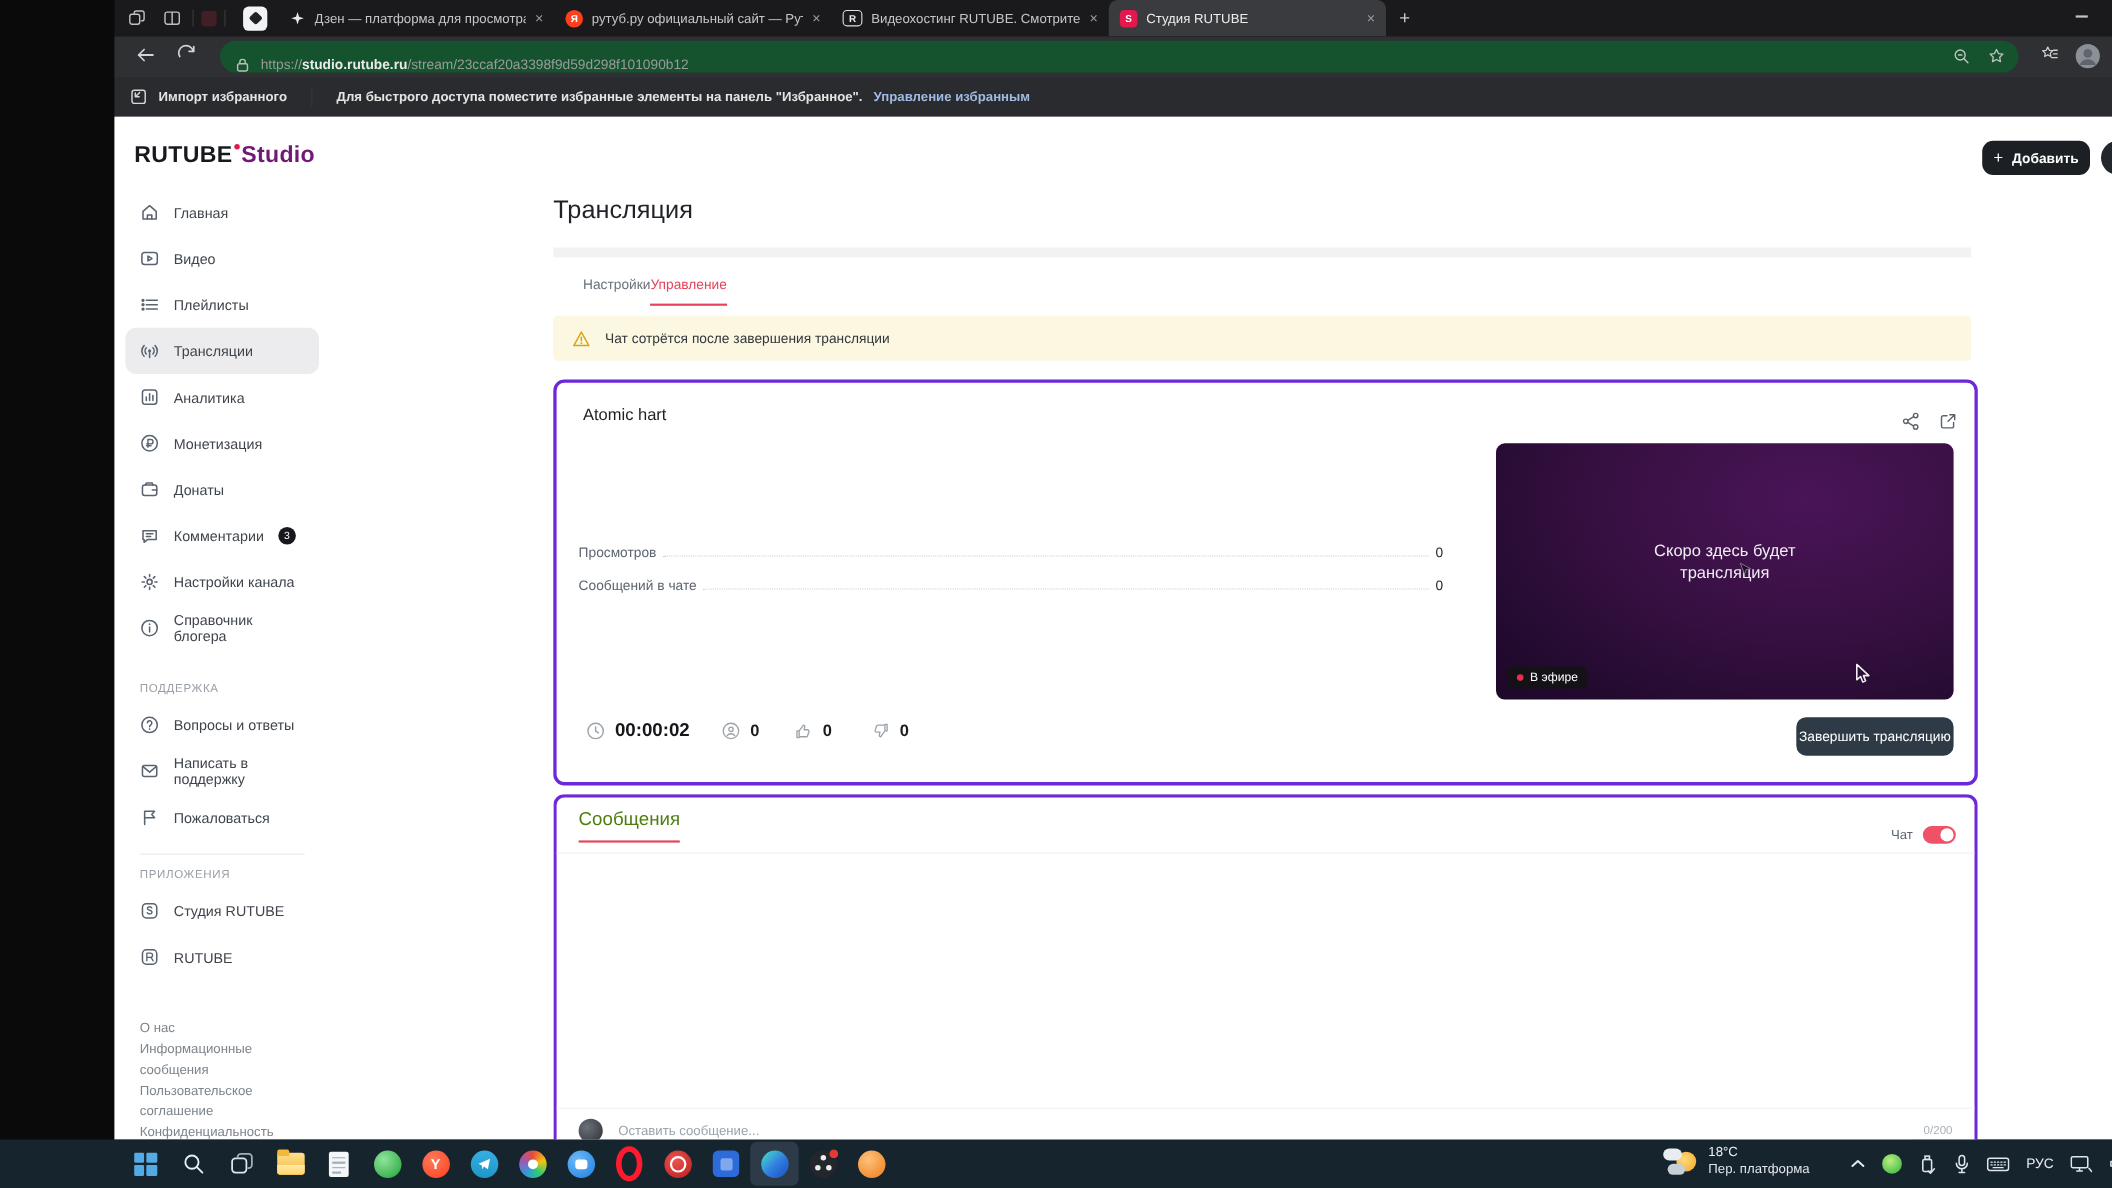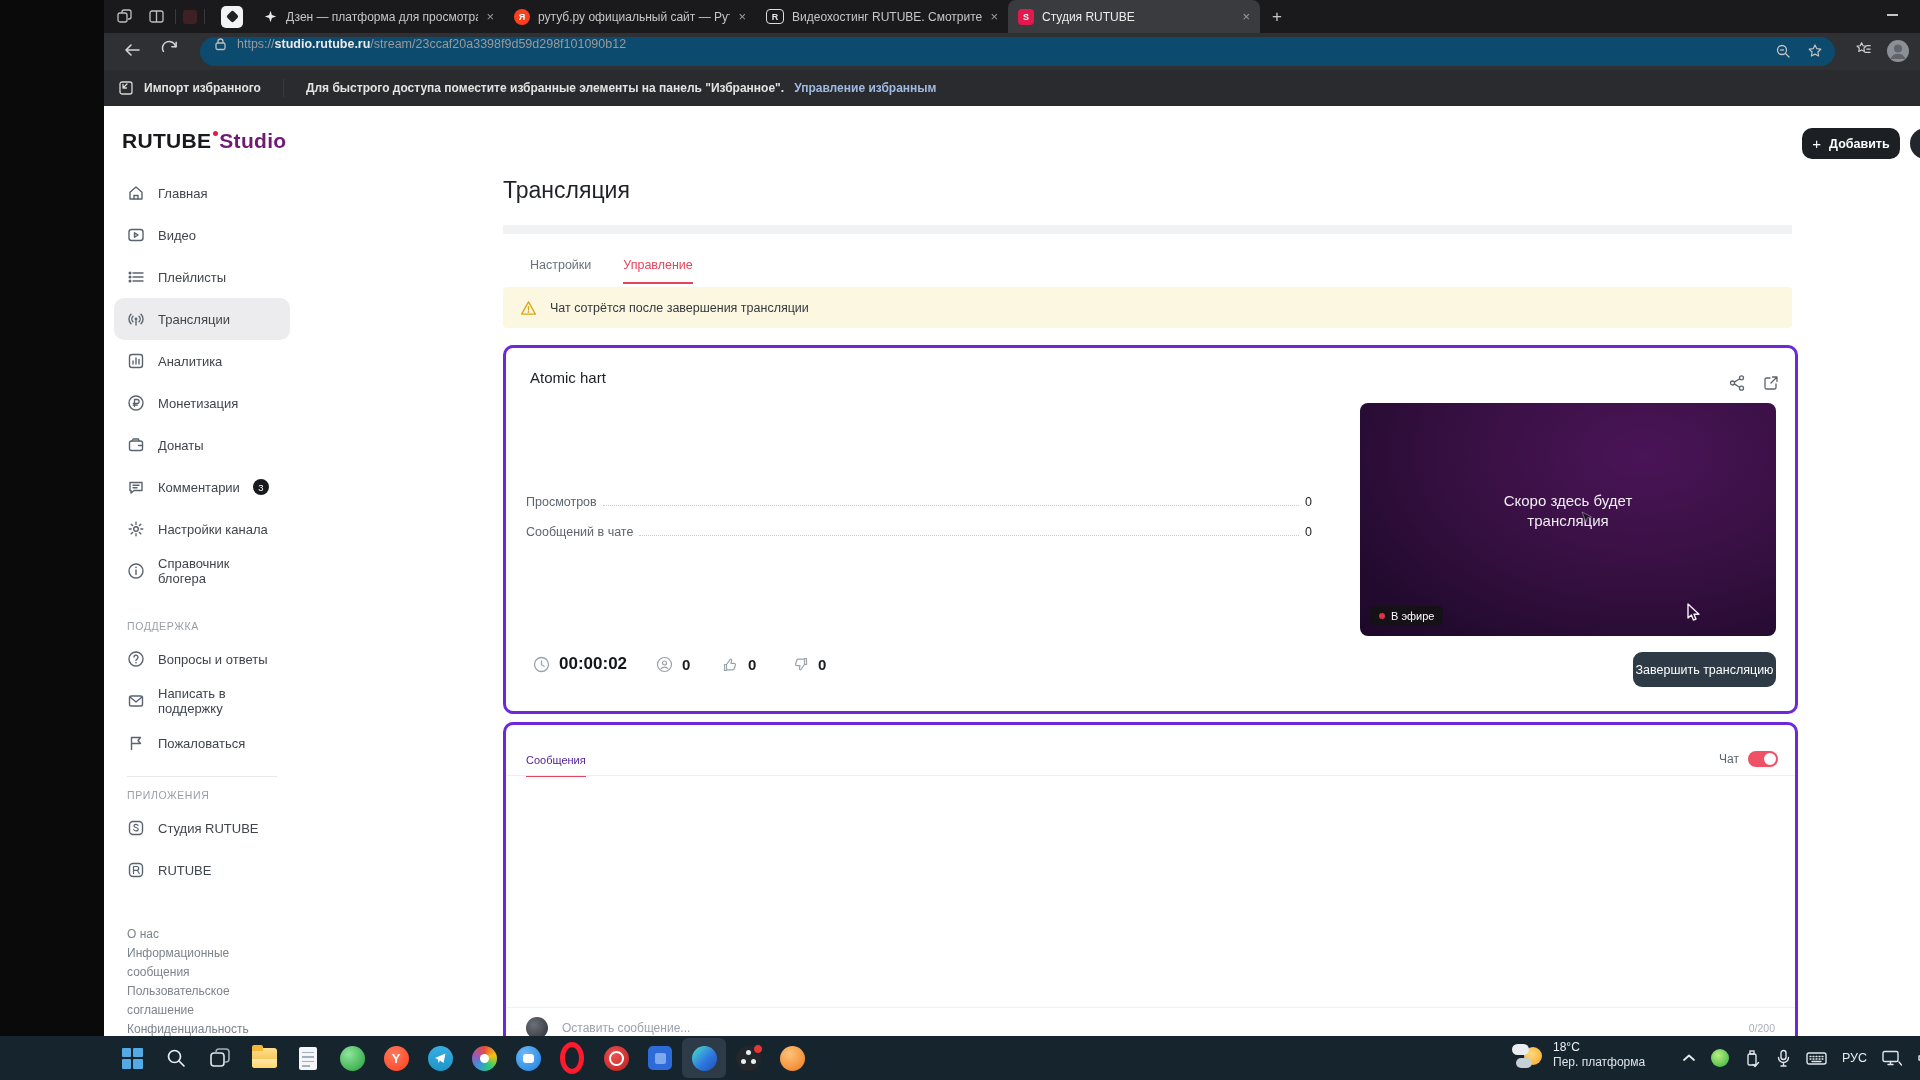--- a/index.html
+++ b/index.html
@@ -20,21 +20,21 @@
   .tab .x{color:#9d9d9d;font-size:13px;line-height:1}
   .fv{width:16px;height:16px;flex:0 0 16px;display:flex;align-items:center;justify-content:center;border-radius:4px;font-size:9px;font-weight:700}
   .fv.ya{background:#fc3f1d;border-radius:50%;color:#fff}
   .fv.rt{border:1.5px solid #dedede;color:#e8e8e8;border-radius:4px;width:13px;height:13px}
   .fv.st{background:#e3184f;color:#fff}
   .newtab{margin-left:12px;font-size:17px;color:#c9c9c9}
   .winmin{position:absolute;right:22px;top:14px;width:11px;height:2px;background:#c5c5c5}
   
   .toolbar{height:37px;background:#2f3033;position:relative}
   .nav{position:absolute;top:7px;color:#d4d4d4}
-  .urlpill{position:absolute;left:96px;top:4px;width:1635px;height:29px;background:#0c4a6e;border-radius:15px;display:flex;align-items:flex-start;padding:0 14px;box-sizing:border-box}
+  .urlpill{position:absolute;left:96px;top:4px;width:1635px;height:29px;background:#14532d;border-radius:15px;display:flex;align-items:flex-end;padding:0 14px;box-sizing:border-box}
   .url{font-size:12.5px;color:#9a9a9a;white-space:nowrap}
   .url b{color:#eaeaea;font-weight:600}
   .pill-ic{position:absolute;top:6px;color:#c3c3c3}
   
   .favbar{height:36px;background:#2a2b2e;display:flex;align-items:center;color:#e4e4e4;font-size:12px;font-weight:700;padding:0 14px;gap:10px}
   .favlink{color:#9fbbe3;}
   
   .page{position:absolute;left:0;top:106px;width:1816px;height:930px;background:#fff;overflow:hidden;color:#1b1e22}
   .logo{position:absolute;left:18px;top:23px;font-size:21px;font-weight:800;color:#17191d;letter-spacing:.3px;display:flex;align-items:flex-start}
   .logo .dot{width:5px;height:5px;border-radius:50%;background:#e3184f;margin:2px 1px 0 2px}
@@ -49,21 +49,21 @@
   .sb-ic{width:18px;height:18px;color:#596470;display:flex;align-items:center;justify-content:center}
   .sb-ic svg{stroke:currentColor;fill:none;stroke-width:1.4;stroke-linecap:round;stroke-linejoin:round}
   .sb-badge{background:#17191d;color:#fff;border-radius:50%;min-width:16px;height:16px;font-size:9.5px;display:flex;align-items:center;justify-content:center}
   .sb-head{margin:28px 0 6px 13px;font-size:10.5px;letter-spacing:.6px;color:#999fa6}
   .sb-div{height:1px;background:#e8e8e9;margin:12px 13px}
   .sb-foot{margin:34px 0 0 13px;width:150px}
   .sb-foot a{display:block;font-size:12px;color:#7d848b;text-decoration:none;line-height:19px}
   
   .m-title{position:absolute;left:399px;top:71px;font-size:23px;font-weight:500;color:#1f2226}
   .m-band{position:absolute;left:399px;top:119px;width:1289px;height:9px;background:#f1f2f3}
-  .m-tabs{position:absolute;left:426px;top:140px;display:flex;gap:32px;height:26px;align-items:flex-end}
+  .m-tabs{position:absolute;left:426px;top:140px;display:flex;height:26px;align-items:center}
   .m-tab{font-size:12.5px;color:#69727b;position:relative}
   .m-tab.active{color:#e5455c}
   .m-tab.active::after{content:"";position:absolute;left:0;right:0;bottom:-12px;height:2px;background:#e5455c}
   .warn{position:absolute;left:399px;top:181px;width:1289px;height:41px;background:#fcf7e1;border-radius:4px;display:flex;align-items:center;gap:13px;padding:0 17px;box-sizing:border-box;font-size:12.5px;color:#34383d}
   .card{position:absolute;background:#fff;border:3px solid #6d28d9;border-radius:10px}
   .card1{left:399px;top:239px;width:1289px;height:363px}
   .card2{left:399px;top:616px;width:1289px;height:360px;border-radius:10px 10px 0 0;border-bottom:none}
   .s-title{position:absolute;left:24px;top:21px;font-size:15px;color:#1c1f24}
   .topic{position:absolute;color:#5b646d}
   .video{position:absolute;left:854px;top:55px;width:416px;height:233px;border-radius:8px;overflow:hidden;
@@ -72,21 +72,21 @@
   .live{position:absolute;left:10px;bottom:10px;background:rgba(18,18,20,.88);border-radius:5px;height:20px;display:flex;align-items:center;gap:6px;padding:0 9px;color:#fff;font-size:11px}
   .live .reddot{width:6px;height:6px;border-radius:50%;background:#e5304c}
   .statrow{position:absolute;left:20px;width:786px;display:flex;align-items:flex-end;font-size:12.5px}
   .statrow .lbl{color:#5d6670}
   .statrow .lead{flex:1;border-bottom:1px dotted #c7cdd3;margin:0 6px 3px 6px}
   .statrow .val{color:#23262a}
   .grp{position:absolute;display:flex;align-items:center;gap:9px;color:#8a929a}
   .time{font-size:17px;font-weight:700;color:#14161a}
   .cnt{font-size:15px;font-weight:700;color:#191c20}
   .endbtn{position:absolute;left:1127px;top:304px;width:143px;height:35px;background:#2e3b46;border-radius:9px;color:#fff;font-size:12.5px;display:flex;align-items:center;justify-content:center}
-  .chat-tab{position:absolute;left:20px;top:29px;font-size:11px;color:#4c1d95}
+  .chat-tab{position:absolute;left:20px;top:10px;font-size:17px;color:#4d7c0f}
   .chat-tab::after{content:"";position:absolute;left:0;right:0;bottom:-11px;height:2px;background:#e5455c}
   .chat-hdiv{position:absolute;left:0;right:0;top:50px;height:1px;background:#efefef}
   .chat-toggle-wrap{position:absolute;right:17px;top:26px;display:flex;align-items:center;gap:9px}
   .chat-toggle-lbl{font-size:12px;color:#5d6670}
   .toggle{width:30px;height:16px;border-radius:9px;background:#ef5266;position:relative}
   .toggle .knob{position:absolute;right:2px;top:2px;width:12px;height:12px;border-radius:50%;background:#fff}
   .inrow{position:absolute;left:0;right:0;top:282px;height:40px;border-top:1px solid #f1f1f1;display:flex;align-items:center;padding:0 20px;gap:12px}
   .chat-ava{width:22px;height:22px;border-radius:50%;background:radial-gradient(circle at 35% 35%,#6b6f77,#2c2f35)}
   .inrow input{flex:1;border:none;outline:none;font-size:12px;color:#454b52;font-family:Liberation Sans, sans-serif}
   .inrow input::placeholder{color:#9ba3ab}

